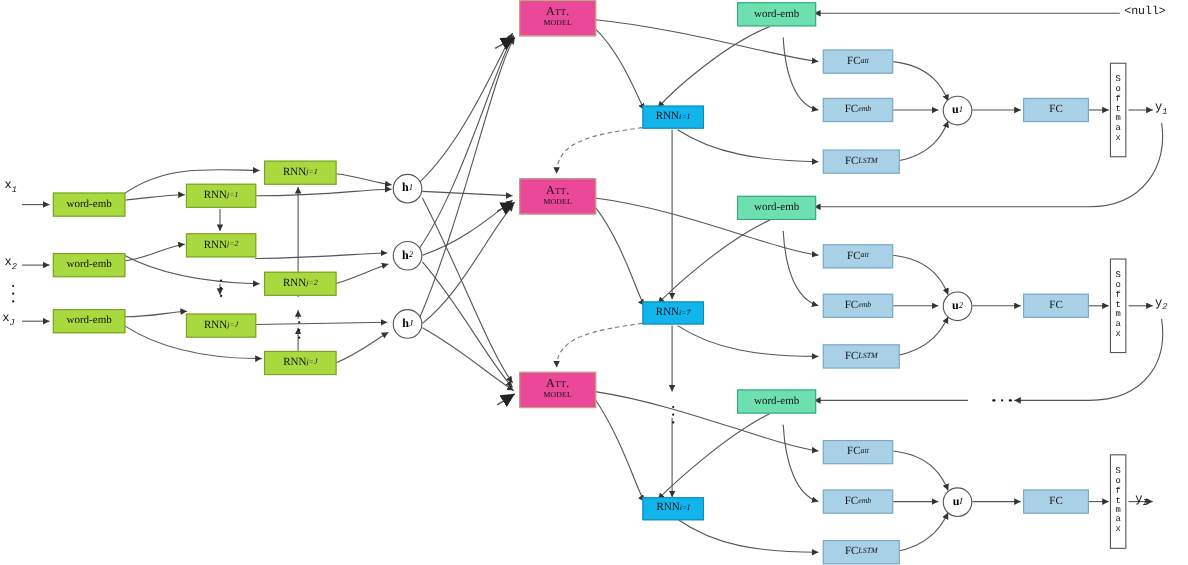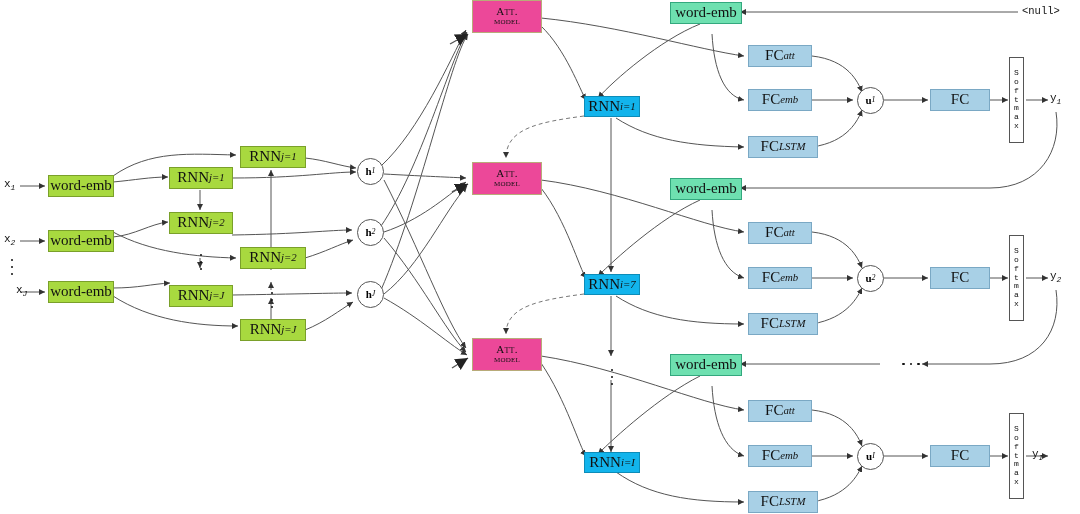--- a/index.html
+++ b/index.html
@@ -21,21 +21,21 @@
   }
   .node {
     position: absolute;
     display: flex; align-items: center; justify-content: center;
     text-align: center;
     line-height: 1.05;
     white-space: nowrap;
   }
   .boxnode {
     border: 1px solid #777;
-    font-size: 15px;
+    font-size: 10px;
     color: #111;
   }
   .green  { background: #a8d93f; border-color: #7aa02a; }
   .teal   { background: #6ee0b0; border-color: #33a87e; }
   .cyan   { background: #12b4ec; border-color: #0d8cb8; }
   .ltblue { background: #a8d0e6; border-color: #7aa8c4; }
   .cream  { background: #ec4899; border-color: #b8ab79; }
   .circlenode {
     border: 1px solid #555;
     border-radius: 50%;
@@ -207,23 +207,23 @@
       <path d="M584,294 C540,300 506,306 506,334"></path>
     </g>
 
     <g fill="none" stroke="#555" stroke-width="1.4" marker-end="url(#ahb)">
       <path d="M450,44 L468,34"></path>
       <path d="M452,192 L468,184"></path>
       <path d="M452,368 L468,358"></path>
     </g>
   </svg>
 
-  <div class="lbl" style="left:4px;top:178px">x<sub class="ital">1</sub></div>
+  <div class="lbl" style="left:4px;top:163px">x<sub class="ital">1</sub></div>
   <div class="lbl" style="left:4px;top:233px">x<sub class="ital">2</sub></div>
-  <div class="lbl" style="left:16px;top:284px">x<sub class="ital">J</sub></div>
+  <div class="lbl" style="left:2px;top:284px">x<sub class="ital">J</sub></div>
 
   <div class="vdots" style="left:4px;top:252px;width:16px;height:30px">
     <i class="dot"></i>
       <i class="dot"></i>
       <i class="dot"></i>
   </div>
 
   <div class="node boxnode green" style="left:48px;top:175px;width:66px;height:22px">word-emb</div>
   <div class="node boxnode green" style="left:48px;top:230px;width:66px;height:22px">word-emb</div>
   <div class="node boxnode green" style="left:48px;top:281px;width:66px;height:22px">word-emb</div>

